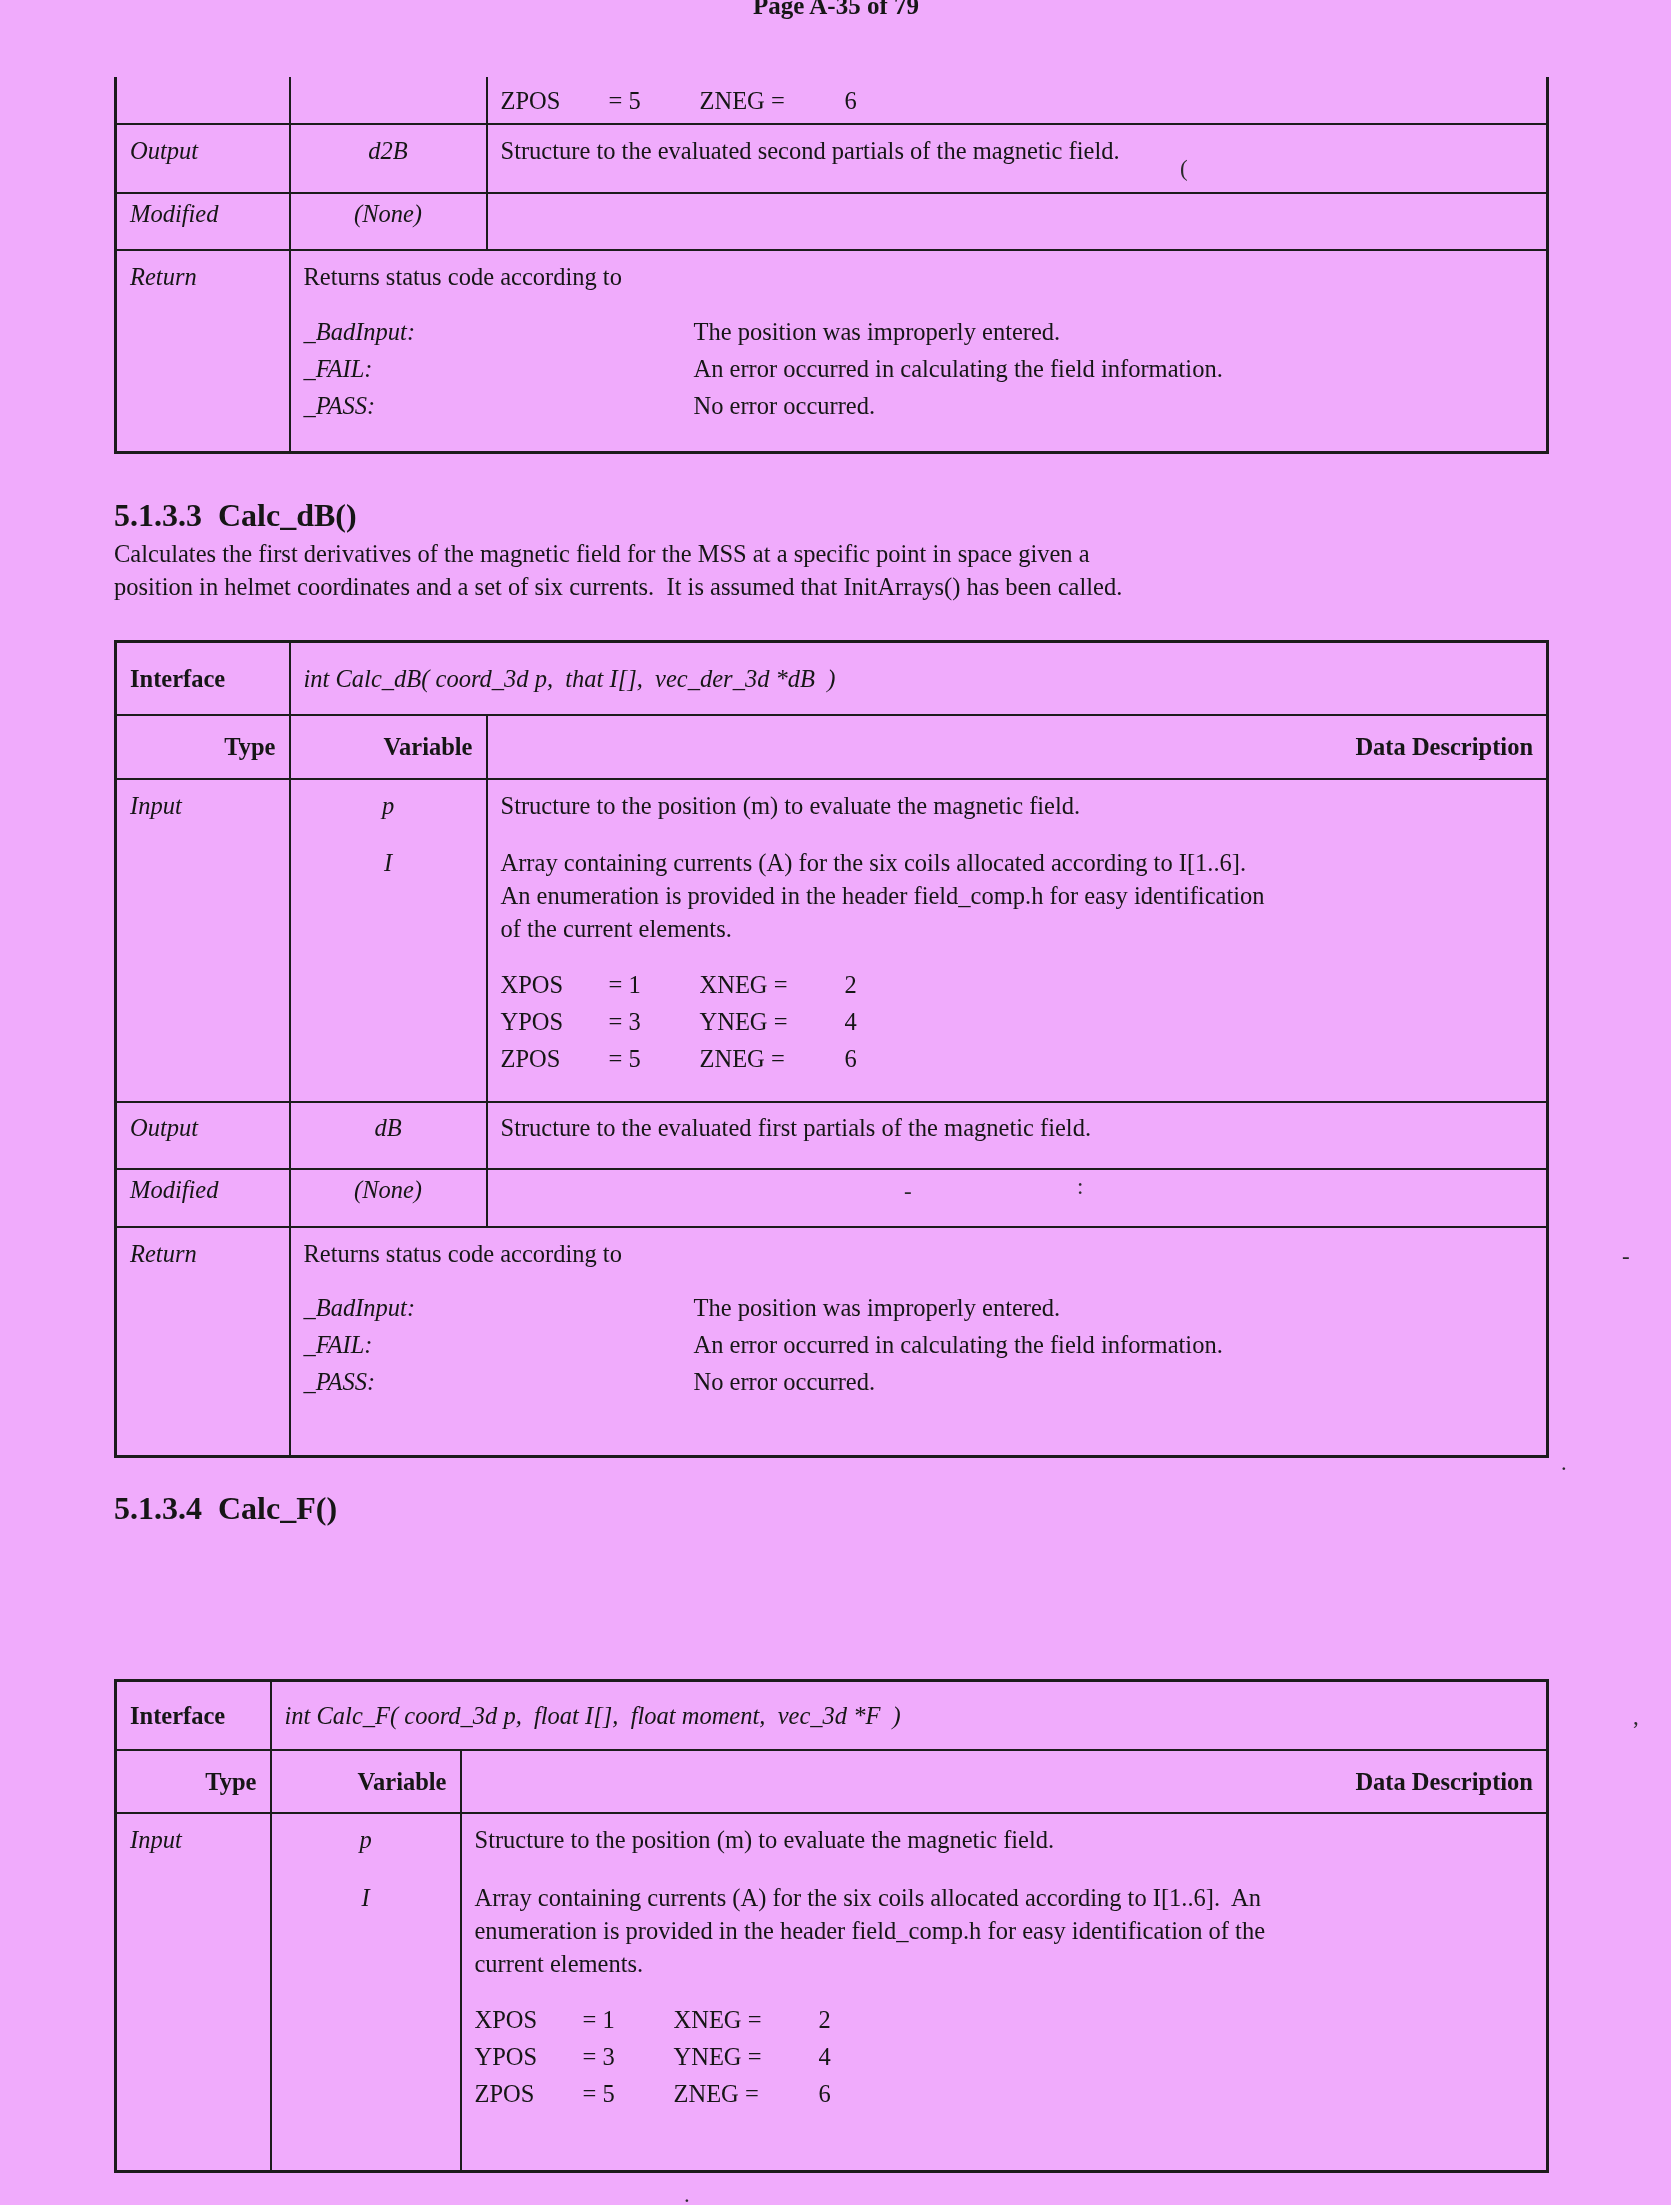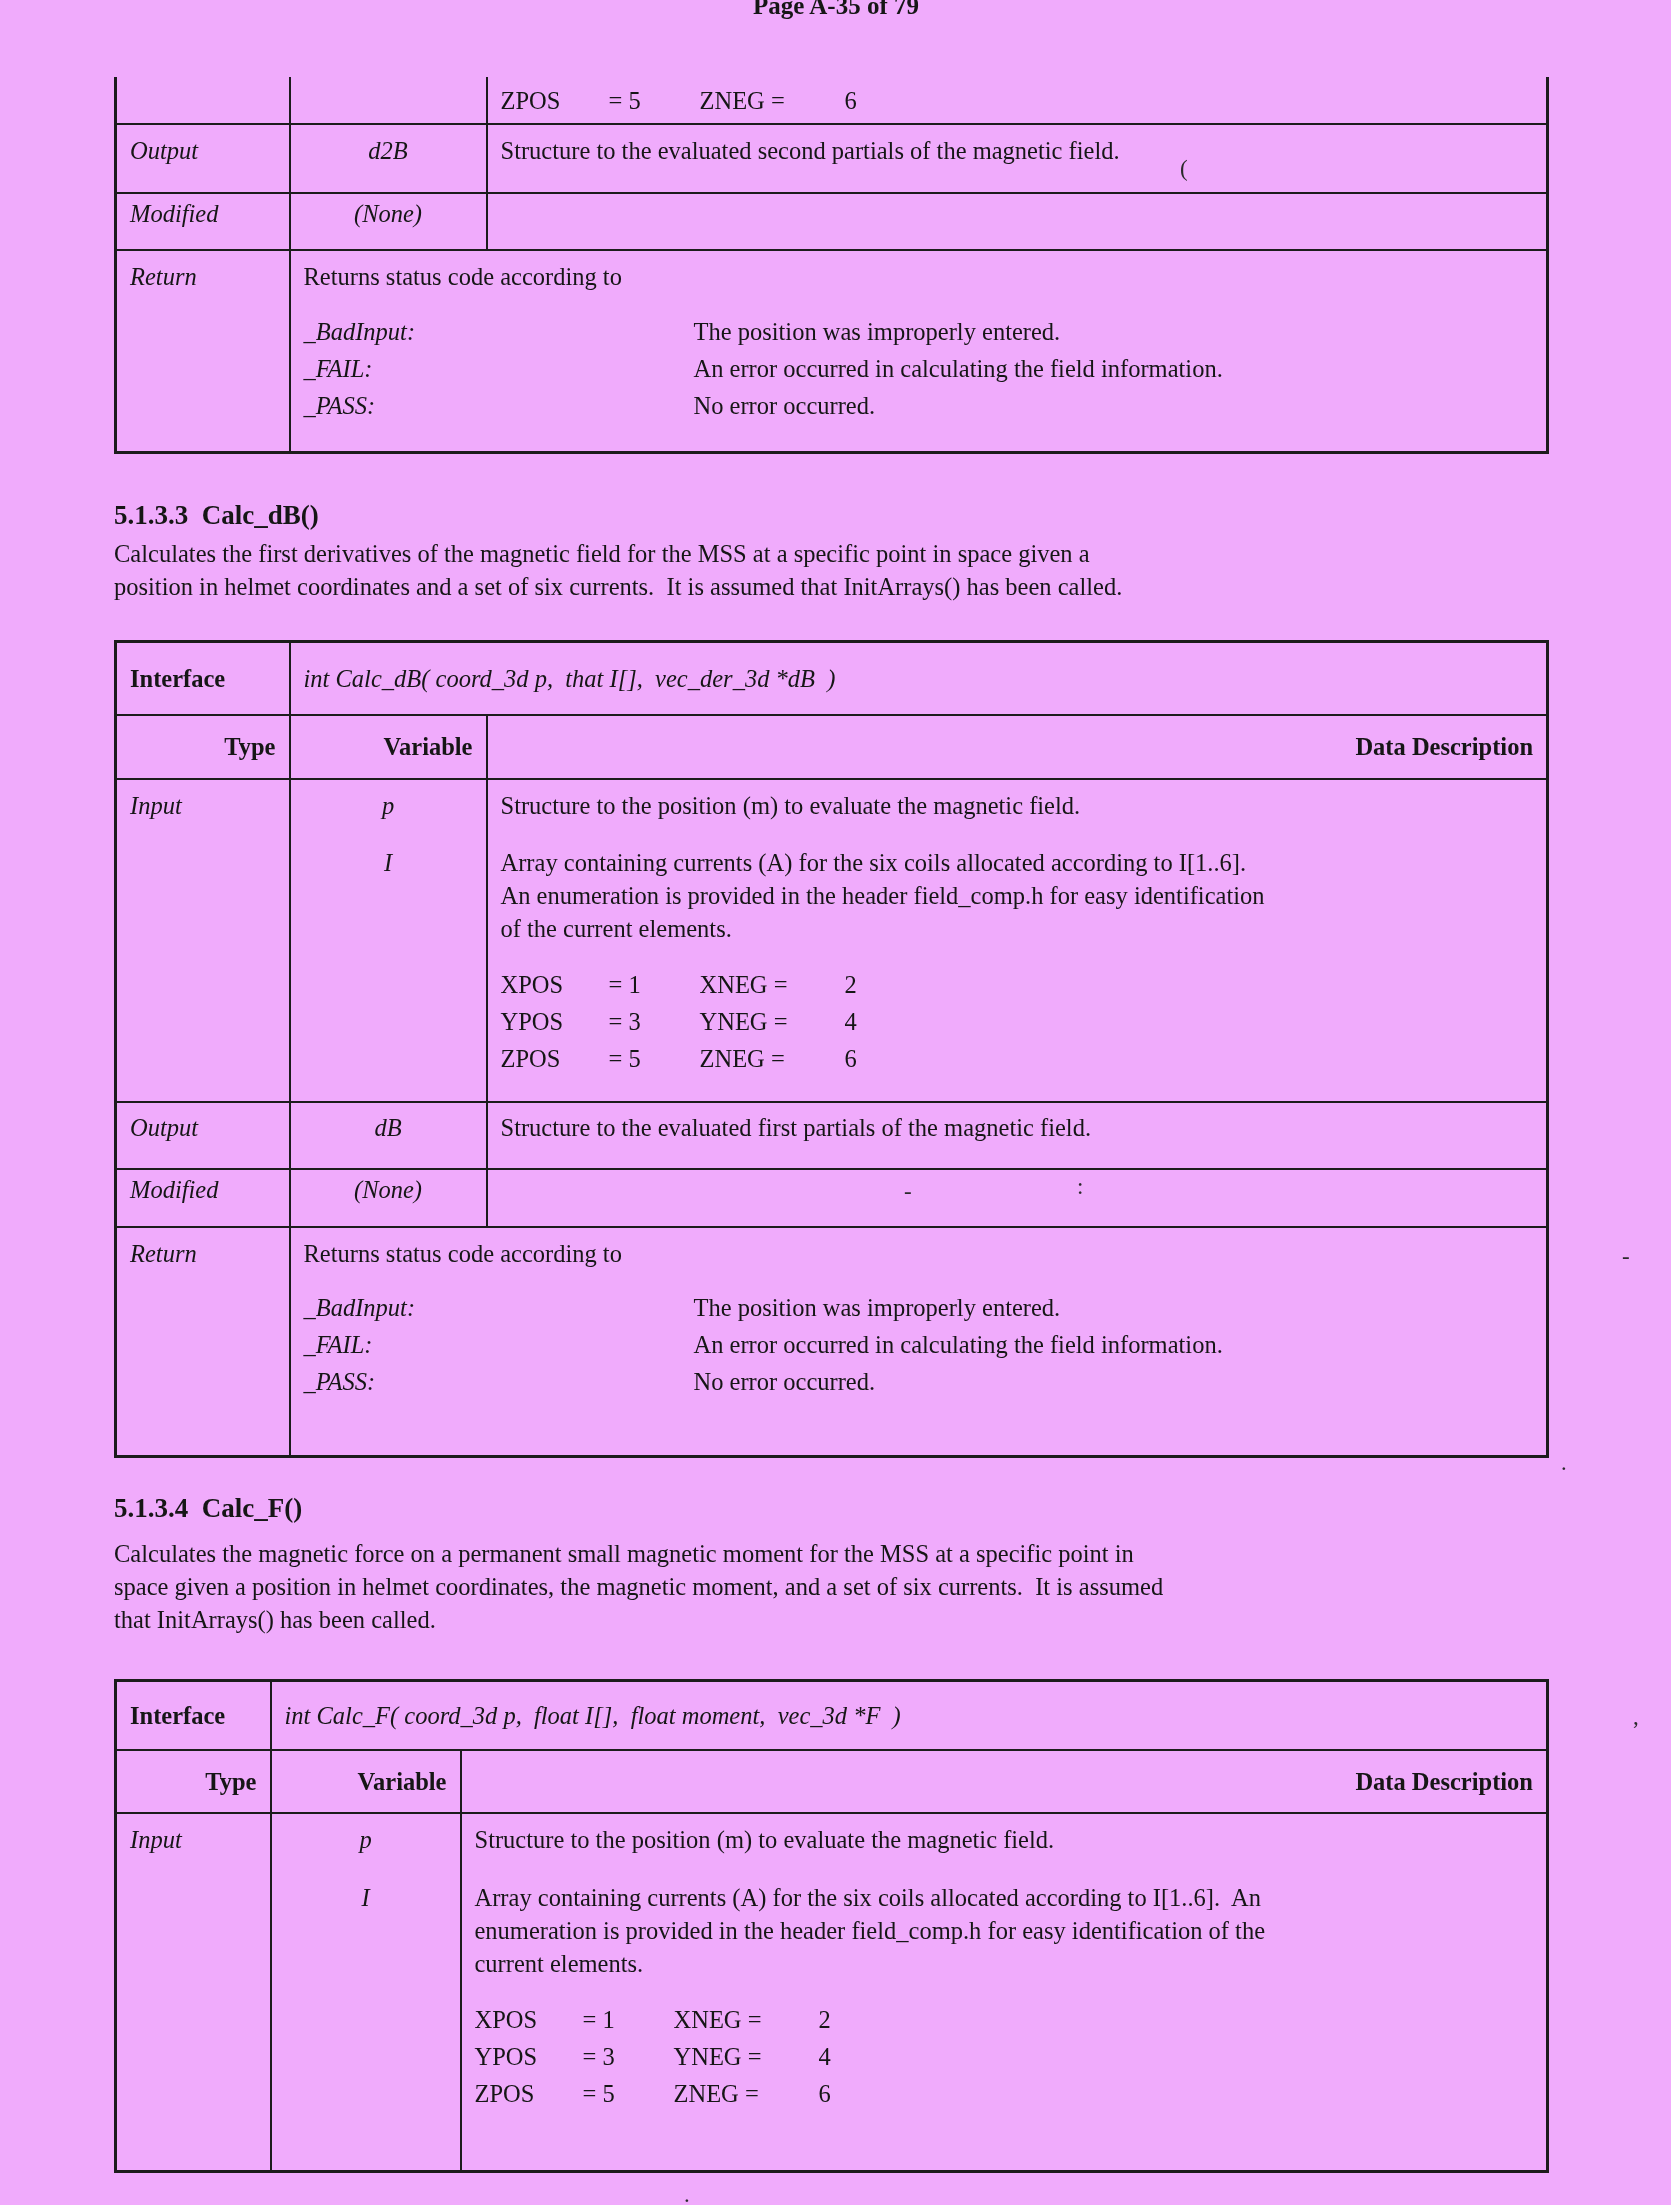--- a/index.html
+++ b/index.html
@@ -84,21 +84,21 @@
 
   
   .enum-block { margin-top:21px; }
   .enum-line { display:flex; line-height:37px; font-style:normal; }
   .en1 { flex:0 0 108px; }
   .en2 { flex:0 0 91px; }
   .en3 { flex:0 0 145px; }
   .en4 { flex:1; }
 
   
-  .sec-heading { position:absolute; left:114px; font-size:27px; font-weight:bold; white-space:pre-wrap; }
+  .sec-heading { position:absolute; left:114px; font-size:32px; font-weight:bold; white-space:pre-wrap; }
   .h-db { top:499px; }
   .h-f  { top:1492px;font-family:Liberation Serif, serif; }
   .para { position:absolute; left:114px; width:1469px; white-space:pre-wrap; }
   .p-db { top:537px; }
   .p-f  { top:1537px; }
 
   
   .artifact { position:absolute; color:#2a2a2a; font-size:23px; line-height:23px; }
   .a1 { left:1180px; top:157px; }
   .a2 { left:904px; top:1180px; }
@@ -243,23 +243,20 @@
           <div class="ret-item">
             <span class="ret-code">_PASS:</span>
             <span class="ret-desc">No error occurred.</span>
           </div>
         </td>
       </tr>
     </tbody>
   </table>
 
   <div class="sec-heading h-f">5.1.3.4  Calc_F()</div>
-  <div class="para p-f">Calculates the magnetic force on a permanent small magnetic moment for the MSS at a specific point in
-space given a position in helmet coordinates, the magnetic moment, and a set of six currents.  It is assumed
-that InitArrays() has been called.</div>
 
   <table class="spec-table t-f">
     <colgroup>
         <col style="width:155px">
         <col style="width:190px">
         <col style="width:1087px">
       </colgroup>
     <tbody>
       <tr class="r-interface">
         <td class="iface-lbl">Interface</td>

